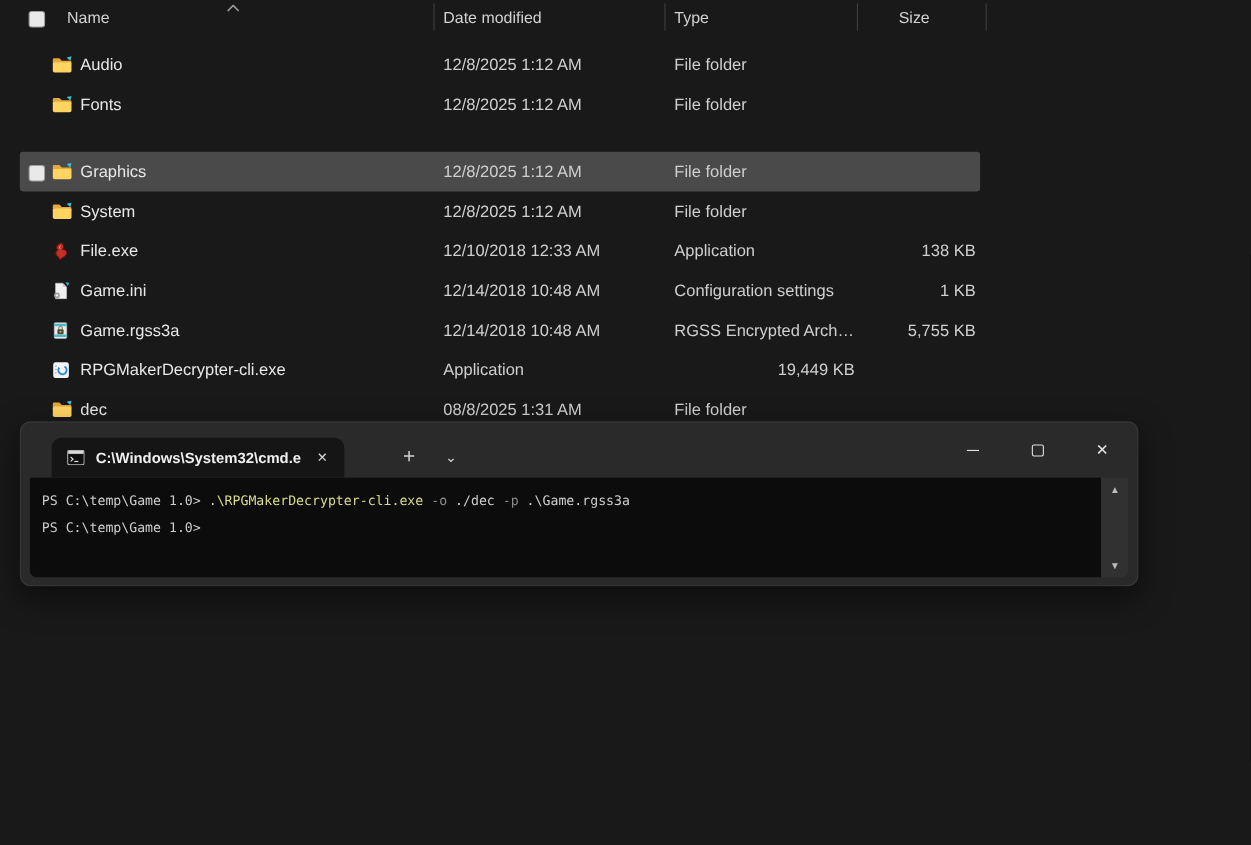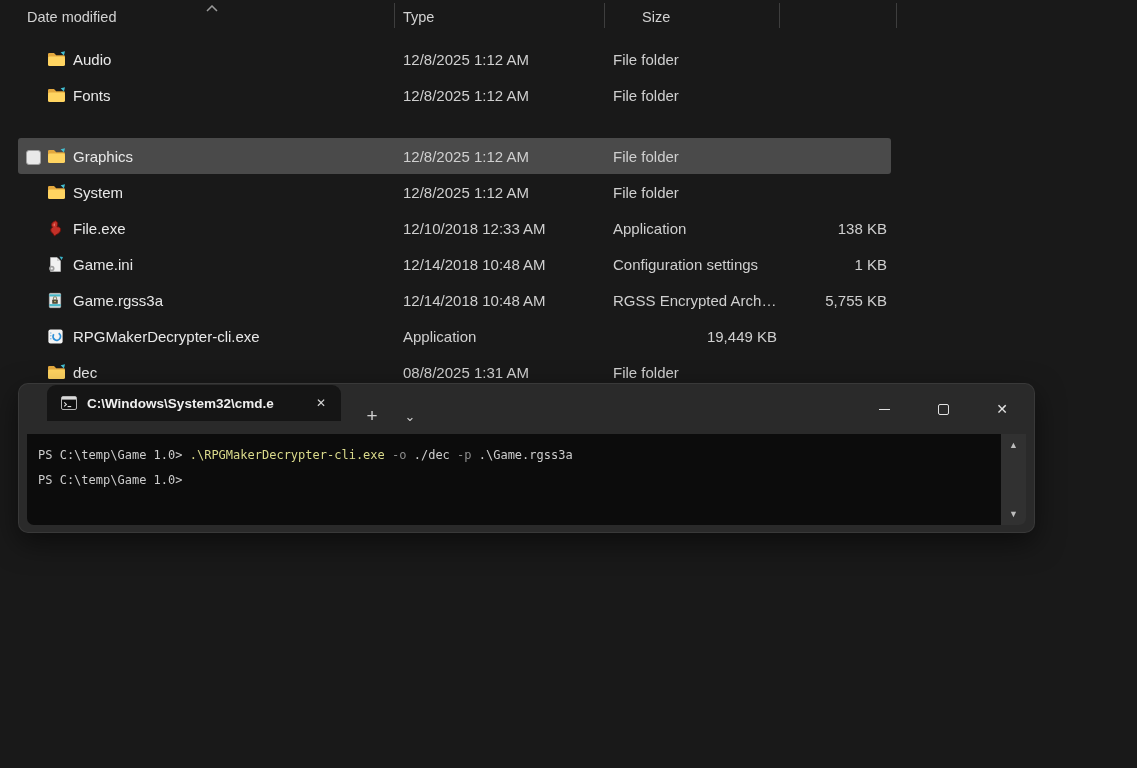--- a/index.html
+++ b/index.html
@@ -44,21 +44,21 @@
 
   
   .term {
     position:absolute; left:18px; top:383px; width:1017px; height:150px;
     background:#2a2a2a; border-radius:10px;
     border:1px solid rgba(255,255,255,0.07);
     box-shadow:0 10px 28px rgba(0,0,0,0.5);
   }
   .titlebar { position:absolute; left:0; top:0; right:0; height:50px; }
   .tab {
-    position:absolute; left:28px; top:1px; width:294px; height:36px;
+    position:absolute; left:28px; top:14px; width:266px; height:36px;
     background:#151515; border-radius:9px 9px 0 0;
     display:flex; align-items:center; padding:0 8px 0 14px;
   }
   .tab-icon { flex:0 0 auto; display:flex; }
   .tab-title {
     flex:1; margin-left:10px; color:#efefef; font-size:13.5px; font-weight:700;
     white-space:nowrap; overflow:hidden;
   }
   .tab-close {
     flex:0 0 auto; width:24px; height:24px; display:flex; align-items:center;
@@ -95,20 +95,24 @@
   }
   .scroll-up { top:5px; } .scroll-down { bottom:5px; }
 </style>
 </head>
 <body>
 
 <div class="stage" style="--sel: #4a4a4a; --cmd: #dada8b; --term-bg: #0c0c0c;">
 
   <div class="explorer">
     <div class="hdr">
+      <div class="hdr-name">
+        <span class="checkbox"></span>
+        <span class="hdr-label">Name</span>
+      </div>
       <div class="hdr-col">Date modified</div>
       <div class="hdr-col">Type</div>
       <div class="hdr-col hdr-size">Size</div>
     </div>
     <div class="sep" style="left:394px"></div>
     <div class="sep" style="left:604px"></div>
     <div class="sep" style="left:779px"></div>
     <div class="sep" style="left:896px"></div>
     <div class="sort-chevron">
       <svg width="14" height="7" viewBox="0 0 14 7">

